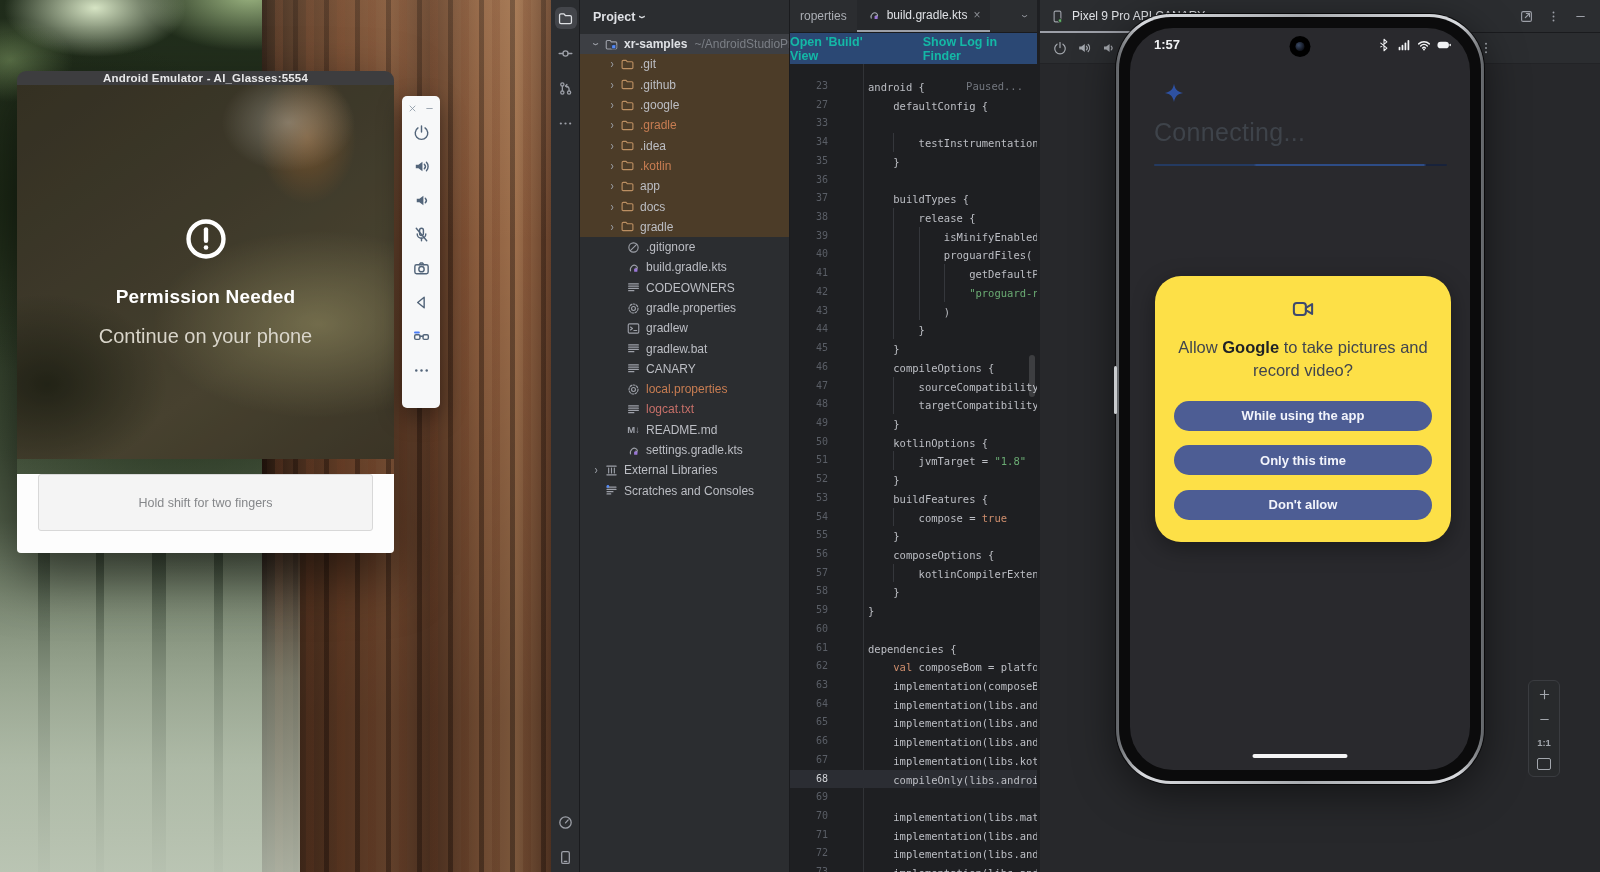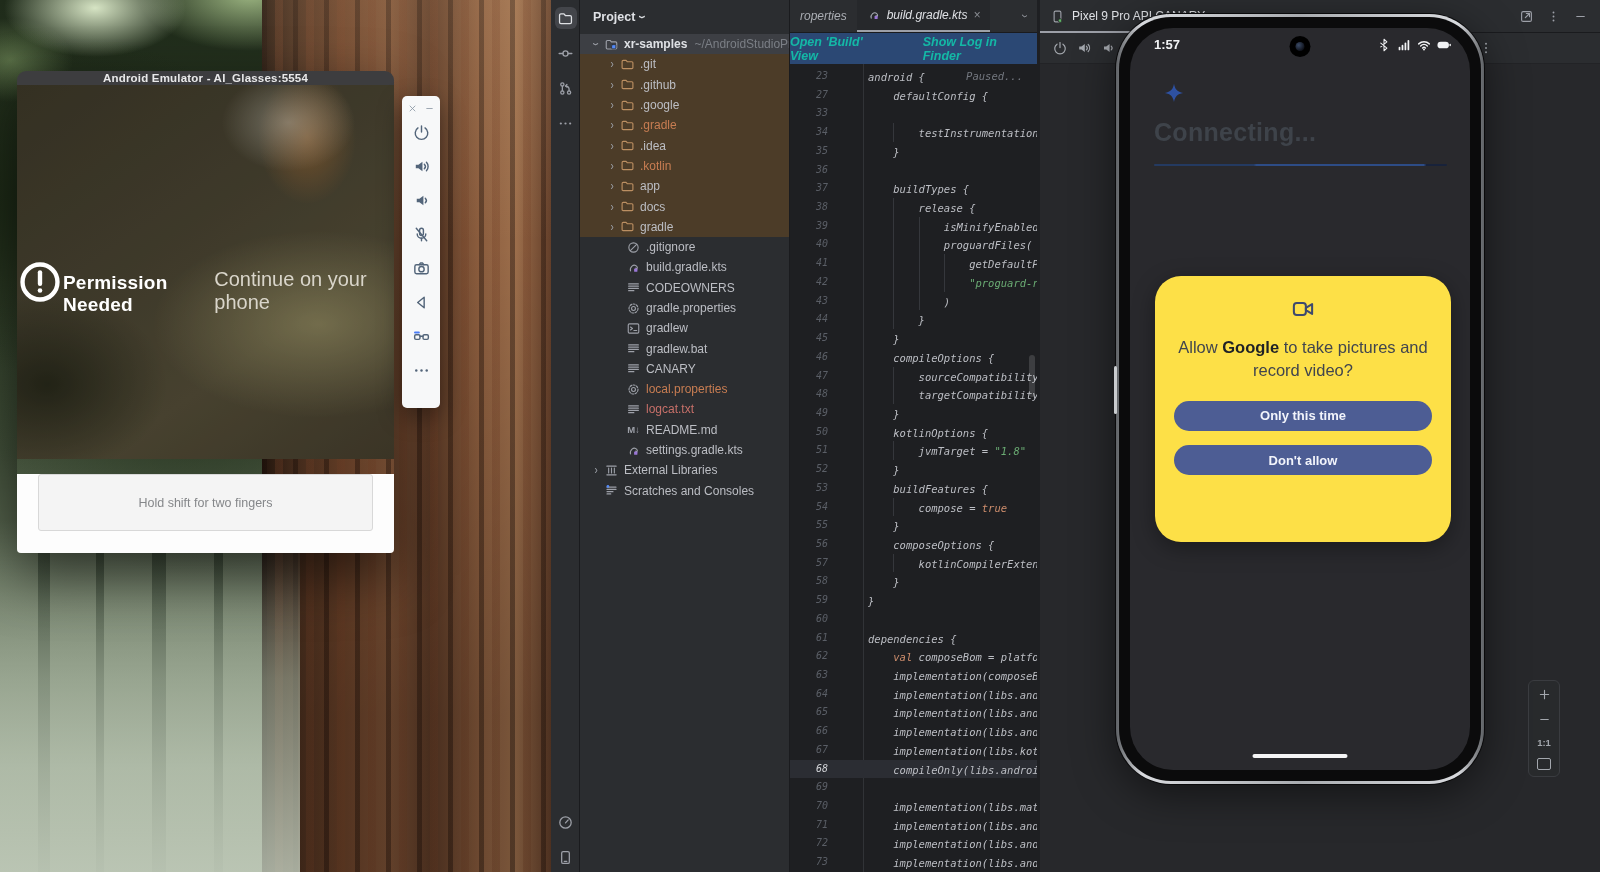--- a/index.html
+++ b/index.html
@@ -30,21 +30,21 @@
   .emu-title{height:14px;background:#3d3d3f;color:#e9e9ea;font-size:11.5px;font-weight:700;
        display:flex;align-items:center;justify-content:center;letter-spacing:.2px;}
   .emu-screen{position:relative;height:374px;
       background:
         radial-gradient(95px 70px at 72% 10%,rgba(236,233,221,.45),transparent 70%),
         radial-gradient(70px 95px at 77% 14%,rgba(201,126,58,.55),transparent 70%),
         radial-gradient(230px 130px at 80% 64%,rgba(198,189,132,.5),transparent 72%),
         radial-gradient(160px 120px at 8% 80%,rgba(22,26,15,.7),transparent 75%),
         linear-gradient(145deg,#3e392a 0%,#4a4433 40%,#564f3a 68%,#463e2e 100%);}
   .emu-dim{position:absolute;inset:0;background:rgba(18,16,8,.22);}
-  .emu-dlg{position:absolute;inset:0;display:flex;flex-direction:row;align-items:center;justify-content:center;
+  .emu-dlg{position:absolute;inset:0;display:flex;flex-direction:column;align-items:center;justify-content:center;
        transform:translateY(10px);color:#fff;}
   .emu-dlg .icn{width:46px;height:46px;color:#fff;}
   .emu-dlg-title{margin-top:24px;font-size:19px;font-weight:700;letter-spacing:.2px;}
   .emu-dlg-sub{margin-top:17px;font-size:20px;font-weight:400;color:#d9d5ca;}
   .emu-bottom{height:87px;background:#fdfdfd;}
   .emu-hint{margin:15px 21px 0;height:55px;border:1px solid #d8d8d8;border-radius:3px;background:#f4f4f4;
        display:flex;align-items:center;justify-content:center;font-size:12.5px;color:#85878a;}
   
   .emu-tb{position:absolute;left:402px;top:96px;width:38px;height:312px;background:#f7f8f9;border-radius:5px;
        box-shadow:0 8px 24px rgba(0,0,0,.4);display:flex;flex-direction:column;align-items:center;padding-top:6px;box-sizing:border-box;}
@@ -76,32 +76,32 @@
   .trow .icn.tan{color:#bc8f62;}
   .trow.t-root{padding-left:8px;font-weight:700;color:#dfe1e5;}
   .trow.t-dir{padding-left:24px;}
   .trow.t-file{padding-left:46px;}
   .trow.t-special{padding-left:8px;}
   .trow .path{margin-left:7px;color:#7b7f86;font-weight:400;}
   .trow.excl .lbl{color:#c87d52;}
   .trow.unv .lbl{color:#c77069;}
   .md{color:#548af7;font-weight:700;font-size:9.5px;font-style:normal;}
   
-  .ed{position:absolute;left:239px;top:0;width:247px;height:872px;background:#1e1f22;overflow:hidden;font-style:italic;}
+  .ed{position:absolute;left:239px;top:0;width:247px;height:872px;background:#1e1f22;overflow:hidden;}
   .tabbar{height:33px;background:#2b2d30;border-bottom:1px solid #1a1b1e;display:flex;align-items:stretch;color:#b4b8bd;font-size:12px;box-sizing:border-box;}
   .tab{display:flex;align-items:center;padding:0 10px;gap:6px;}
   .tab.partial{color:#abaeb4;}
   .tab.active{background:#26282b;color:#dfe1e5;border-bottom:2px solid #9da0a8;box-sizing:border-box;}
   .tab .icn,.tab .icn svg{width:14px;height:14px;color:#a8adb4;}
   .tab-close{color:#8a8d93;font-size:12px;}
   .tab-dd{margin-left:auto;display:flex;align-items:center;padding-right:10px;color:#9da0a8;}
   .banner{height:31px;background:#2b4874;display:flex;align-items:center;justify-content:center;gap:30px;font-size:12.5px;}
   .banner a{color:#14b8a6;text-decoration:none;font-weight:600;}
   
-  .code{position:absolute;left:0;top:64px;right:0;bottom:0;padding-top:3px;font-family:"DejaVu Sans Mono",monospace;}
+  .code{position:absolute;left:0;top:64px;right:0;bottom:0;padding-top:13px;font-family:"DejaVu Sans Mono",monospace;}
   .gutline{position:absolute;left:73px;top:0;bottom:0;width:1px;background:#313337;}
   .cline{position:relative;height:18.72px;line-height:18.72px;padding-left:78px;white-space:pre;}
   .cline.hl{background:#2b2d33;}
   .ln{position:absolute;left:0;top:0;width:38px;text-align:right;font-size:10px;color:#5a5e66;}
   .cline.hl .ln{color:#d2d4d8;}
   .ctext{font-size:10.5px;}
   .ctext .p{color:#bcbec4;} .ctext .s{color:#6aab73;} .ctext .k{color:#cf8e6d;}
   .cright{position:absolute;right:14px;top:0;font-size:10.5px;color:#73777f;}
   .ig{position:absolute;top:0;bottom:0;width:1px;background:#35373c;}
   .sbar{position:absolute;right:2px;top:355px;width:6px;height:42px;border-radius:3px;background:rgba(255,255,255,.14);}
@@ -130,21 +130,21 @@
   .pnub{position:absolute;left:-2px;top:352px;width:3px;height:48px;border-radius:2px;background:#c9cccf;}
   .ptime{position:absolute;left:24px;top:9px;color:#f2f3f5;font-size:13px;font-weight:700;}
   .punch{position:absolute;left:50%;top:8px;transform:translateX(-50%);width:21px;height:21px;border-radius:50%;background:#000;}
   .punch:after{content:"";position:absolute;left:6px;top:6px;width:9px;height:9px;border-radius:50%;
       background:radial-gradient(circle at 35% 35%,#3a4a66,#10131c 70%);}
   .pstat{position:absolute;right:18px;top:8px;display:flex;align-items:center;gap:3px;color:#f2f3f5;}
   .pstat .tbtn{width:17px;height:17px;}
   .pstat .tbtn svg{width:16px;height:16px;}
   .sparkle{position:absolute;left:32px;top:54px;width:24px;height:24px;color:#2e51a2;}
   .sparkle svg{width:24px;height:24px;}
-  .connecting{position:absolute;left:24px;top:90px;font-size:25px;color:#3e434a;letter-spacing:.3px;font-weight:bold;}
+  .connecting{position:absolute;left:24px;top:90px;font-size:25px;color:#3e434a;letter-spacing:.3px;}
   .progress{position:absolute;left:24px;top:136px;right:23px;height:2px;border-radius:1px;
       background:linear-gradient(90deg,#243a61 0%,#243a61 34%,#2d4c86 35%,#2d4c86 92%,#18223a 93%);}
   .pdlg{position:absolute;left:25px;top:248px;width:296px;height:266px;border-radius:26px;background:#fde047;
       box-sizing:border-box;padding-top:21px;text-align:center;box-shadow:0 6px 22px rgba(0,0,0,.35);}
   .pdlg .icn{display:inline-flex;width:26px;height:24px;color:#3e4a6e;}
   .pdlg .icn svg{width:26px;height:24px;}
   .pmsg{margin:11px auto 0;width:268px;font-size:16.5px;line-height:1.42;color:#41454e;}
   .pmsg b{color:#1f2126;}
   .pbtns{margin:18px auto 0;width:258px;display:flex;flex-direction:column;gap:14.5px;}
   .pbtn{height:30px;border-radius:16px;background:#4d5d94;color:#f2f4fb;font-size:13px;font-weight:600;
@@ -785,20 +785,21 @@
               <span class="icn tbtn">
                   <svg viewBox="0 0 20 20" fill="none" stroke="currentColor" stroke-width="1.5" stroke-linecap="round" stroke-linejoin="round">
                     <rect x="2.4" y="5" width="10" height="10" rx="2.4" style="stroke-width:1.7"></rect>
                     <path d="M12.4 9l5.2-3.1v8.2L12.4 11z" style="stroke-width:1.7"></path>
                   </svg>
                 </span>
               <div class="pmsg">
                 <span>Allow </span><b>Google</b><span> to take pictures and record video?</span>
               </div>
               <div class="pbtns" id="perm-buttons">
+                  <div class="pbtn">While using the app</div>
                   <div class="pbtn">Only this time</div>
                   <div class="pbtn">Don't allow</div>
                 </div>
             </div>
             <div class="gpill"></div>
           </div>
         </div>
       </div>
 
       <div class="zoomctl">

